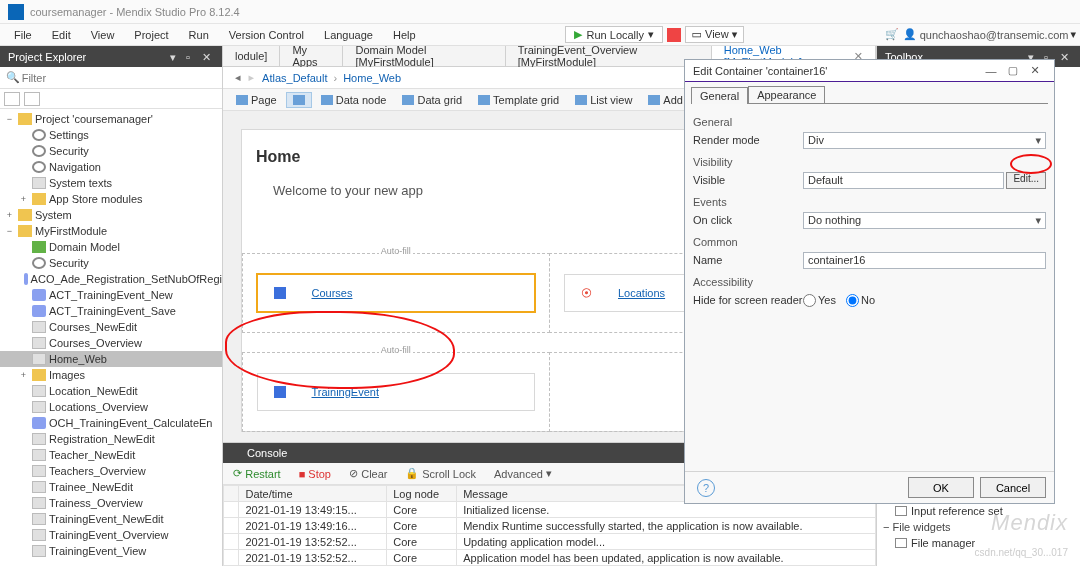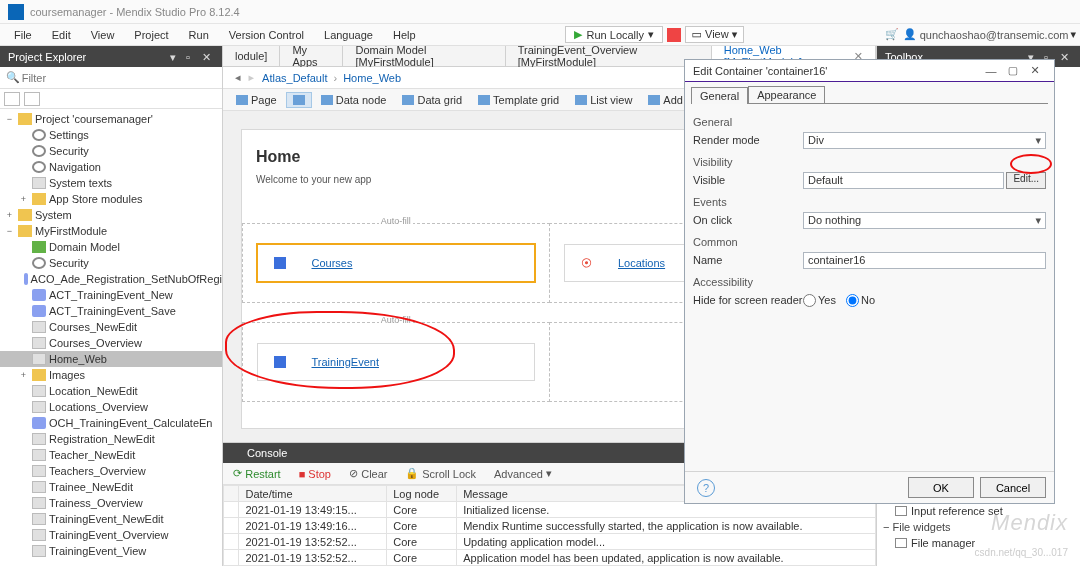--- a/index.html
+++ b/index.html
@@ -45,21 +45,21 @@
 .crumb .sep{color:#999;margin:0 6px}
 .designer-tb{height:22px;background:#f7f7f7;border-bottom:1px solid #e0e0e0;display:flex;align-items:center;padding:0 6px;gap:2px}
 .designer-tb .dbtn{padding:2px 6px;display:flex;align-items:center;gap:3px;border:1px solid transparent}
 .designer-tb .dbtn.active{background:#d8e6f4;border:1px solid #a6c8e6}
 .designer-tb .ic{width:12px;height:10px;background:#6aa0d8}
 .canvas{flex:1;background:#f0f0f0;overflow:auto;position:relative;padding:18px}
 .page-wrap{background:#fff;border:1px solid #d8d8d8;min-height:300px;position:relative}
 .autofill{position:absolute;top:-10px;font-size:9px;color:#999;background:#fff;padding:0 2px}
 .home-blk{padding:18px 14px}
 .home-blk h2{font-size:16px;font-weight:700;margin:0 0 8px}
-.home-blk p{margin:0;font-size:10px;color:#555}
+.home-blk p{margin:17px;font-size:13px;color:#555}
 .cards-row{display:flex;margin-top:20px}
 .card-cell{flex:1;border:1px dashed #c0c0c0;margin:-0.5px;position:relative;padding:20px 14px}
 .card-cell .af{position:absolute;top:-8px;left:50%;transform:translateX(-50%);font-size:9px;color:#999;background:#fff;padding:0 2px}
 .card{border:1px solid #d8d8d8;padding:12px 16px;display:flex;align-items:center;gap:26px}
 .card.selected{outline:2px solid #f2a818;outline-offset:-1px}
 .card .cicon{width:12px;height:12px;background:#3b6fdc}
 .card .pin{color:#e74c3c}
 .card a{color:#1262b3;text-decoration:underline}
 .console-wrap{border-top:1px solid #d0d0d0}
 .console-hdr{height:20px;background:#444;color:#fff;display:flex;align-items:center;padding:0 24px}

